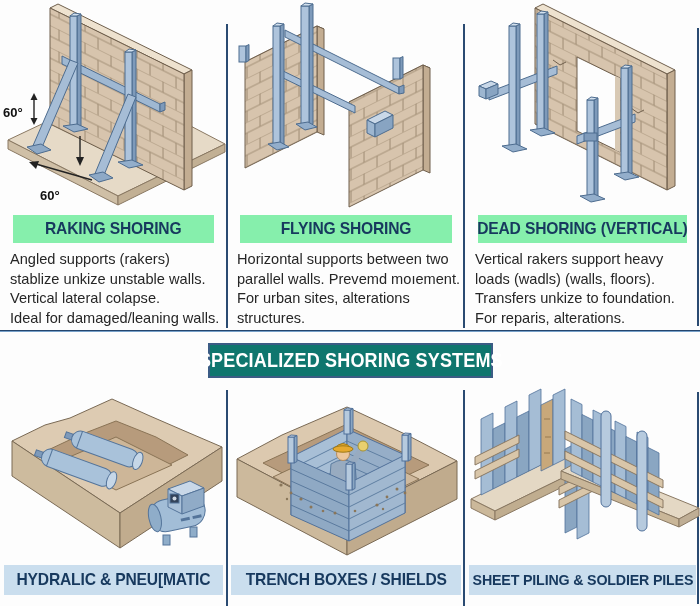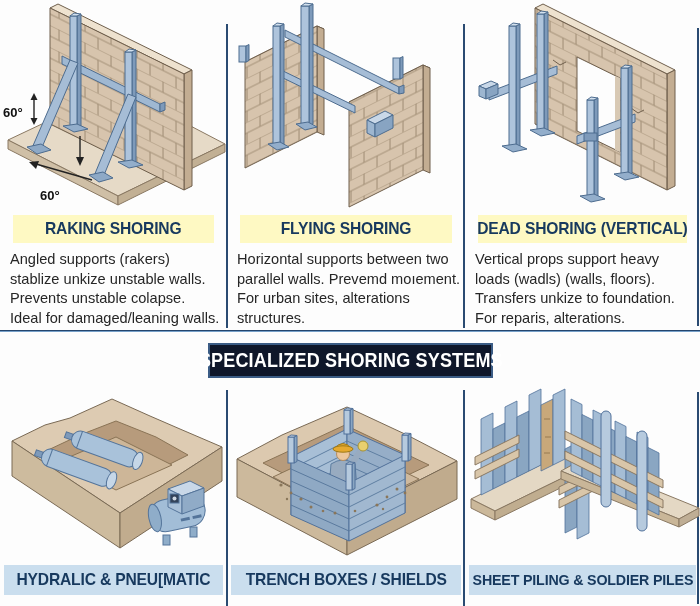--- a/index.html
+++ b/index.html
@@ -7,35 +7,35 @@
   body{background:#fdfdfd;font-family:"Liberation Sans",sans-serif;position:relative;overflow:hidden}
   .panel{position:absolute}
   #p1{left:0;top:0;width:227px;height:286px}
   #p2{left:227px;top:0;width:238px;height:331px}
   #p3{left:465px;top:0;width:235px;height:331px}
   #p4{left:0;top:385px;width:227px;height:221px}
   #p5{left:227px;top:385px;width:238px;height:221px}
   #p6{left:465px;top:385px;width:235px;height:221px}
   .illus{height:212px;display:flex;justify-content:center;overflow:hidden}
   .illus-b{height:178px;display:flex;justify-content:center;overflow:hidden}
-  .tbar{height:28px;margin:3px 13px 0;background:#fef9c3;display:flex;align-items:center;justify-content:center}
+  .tbar{height:28px;margin:3px 13px 0;background:#86efac;display:flex;align-items:center;justify-content:center}
   .tbar-b{height:30px;margin:2px 4px 0;background:#cadeee;display:flex;align-items:center;justify-content:center}
   .ttl{font-weight:bold;font-size:17px;color:#17395e;letter-spacing:-0.2px;transform:scaleX(0.92);white-space:nowrap}
   .ttl.long{font-size:15.5px}
   .desc{padding:7px 4px 0 10px}
   .desc p{font-size:14.6px;line-height:19.6px;color:#262626}
   .vdiv{position:absolute;width:2px;background:#2a4b72}
   #vd1{left:226px;top:24px;height:304px}
   #vd2{left:463px;top:24px;height:304px}
   #vd3{left:697px;top:28px;height:298px}
   #vd4{left:226px;top:390px;height:216px}
   #vd5{left:463px;top:390px;height:216px}
   #vd6{left:697px;top:392px;height:212px}
   .hdiv{position:absolute;left:0;top:330px;width:700px;height:2px;background:#24456d;border-bottom:1px solid #76a0c9}
-  .banner{position:absolute;left:208px;top:343px;width:285px;height:35px;background:#0f172a;border:2px solid #3b5c85;display:flex;align-items:center;justify-content:center}
+  .banner{position:absolute;left:208px;top:343px;width:285px;height:35px;background:#0f766e;border:2px solid #3b5c85;display:flex;align-items:center;justify-content:center}
   .banner .btxt{color:#ffffff;font-weight:bold;font-size:20px;letter-spacing:0.2px;transform:scaleX(0.9);white-space:nowrap}
   svg{display:block}
   svg text{font-family:"Liberation Sans",sans-serif}
 </style>
 </head>
 <body>
 
 <section class="panel" id="p1">
   <div class="illus">
     <svg width="227" height="212" viewBox="0 0 227 212">
@@ -86,21 +86,21 @@
         <text x="3" y="117" font-size="13" font-weight="bold" fill="#111111" stroke="none">60°</text>
         <text x="40" y="200" font-size="13" font-weight="bold" fill="#111111" stroke="none">60°</text>
       </g>
     </svg>
   </div>
   <div class="tbar">
     <span class="ttl">RAKING SHORING</span>
   </div>
   <div class="desc">
     <p>Angled supports (rakers) stablize unkize unstable walls.</p>
-    <p>Prevents unstable colapse.</p>
+    <p>Vertical lateral colapse.</p>
     <p>Ideal for damaged/leaning walls.</p>
   </div>
 </section>
 
 <section class="panel" id="p2">
   <div class="illus">
     <svg width="238" height="212" viewBox="0 0 238 212">
       <defs>
         <pattern id="bkB" width="26" height="22" patternUnits="userSpaceOnUse" patternTransform="skewY(-26.565)">
           <rect width="26" height="22" fill="#d7c4ad"></rect>
@@ -194,21 +194,21 @@
         <rect x="156" y="68" width="7" height="108" fill="#aec4dc" stroke="#4d6c8f"></rect>
         <polygon points="156,68 160,65 167,66 163,68" fill="#d2e0ee" stroke="#4d6c8f"></polygon>
         <polygon points="149,174 163,172 174,177 160,180" fill="#93aecb" stroke="#4d6c8f"></polygon>
       </g>
     </svg>
   </div>
   <div class="tbar">
     <span class="ttl">DEAD SHORING (VERTICAL)</span>
   </div>
   <div class="desc">
-    <p>Vertical props support heavy loads (wadls) (walls, floors).</p>
+    <p>Vertical rakers support heavy loads (wadls) (walls, floors).</p>
     <p>Transfers unkize to foundation.</p>
     <p>For reparis, alterations.</p>
   </div>
 </section>
 
 <div class="vdiv" id="vd1"></div>
 <div class="vdiv" id="vd2"></div>
 <div class="vdiv" id="vd3"></div>
 <div class="hdiv"></div>
 <div class="banner">

